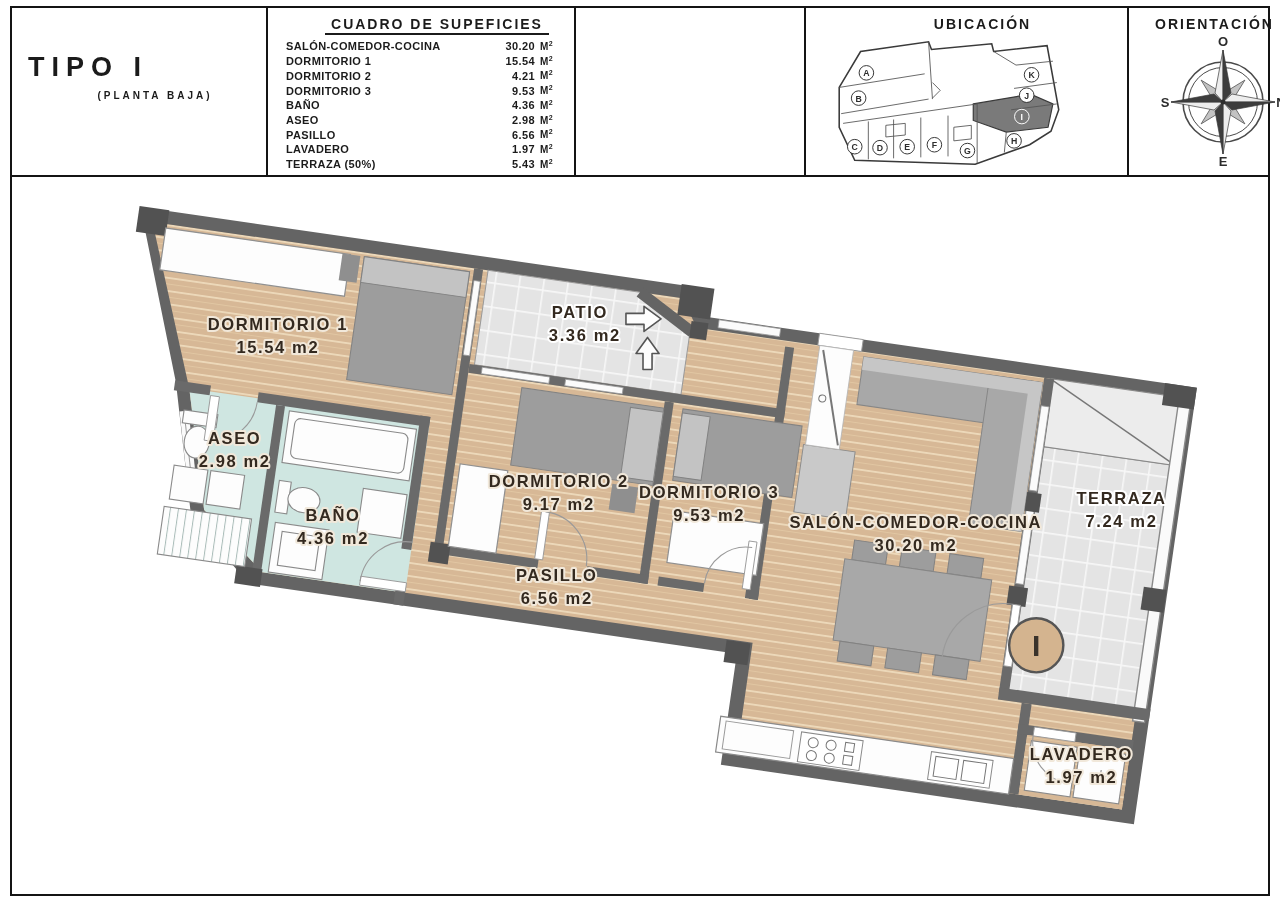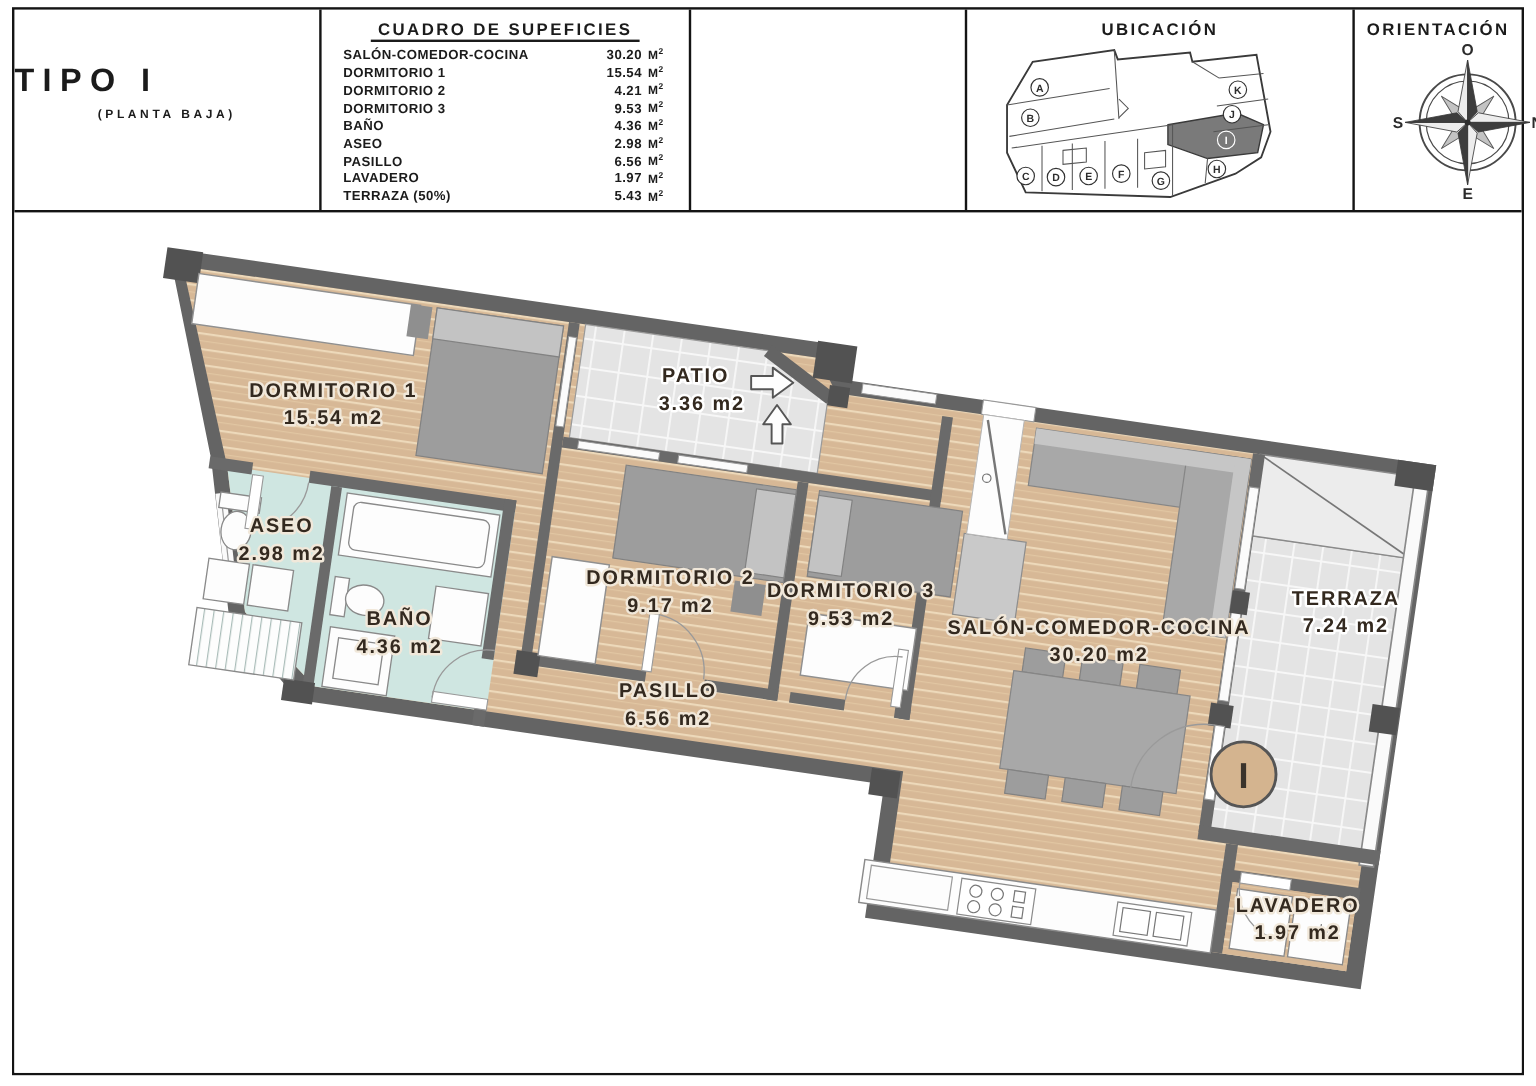--- a/index.html
+++ b/index.html
@@ -1,21 +1,21 @@
 <!DOCTYPE html>
 <html><head>
 <meta charset="utf-8">
 <style>
   html,body{margin:0;padding:0;background:#fff;width:1280px;height:905px;
     font-family:"Liberation Sans",sans-serif;}
   .sheet{position:absolute;left:10px;top:6px;width:1256px;height:886px;
     border:2px solid #141414;background:#fff;}
   
   .hdr{position:absolute;top:0;left:0;right:0;height:167px;display:flex;}
-  .hcell{position:relative;height:100%;box-sizing:border-box;}
+  .hcell{position:relative;height:100%;box-sizing:border-box;padding-left:16px;}
   .hc-tipo{width:256px;border-right:2px solid #141414;}
   .hc-table{width:308px;border-right:2px solid #141414;}
   .hc-empty{width:230px;border-right:2px solid #141414;}
   .hc-ubi{width:323px;border-right:2px solid #141414;}
   .hc-ori{flex:1;}
   .tipo-title{position:absolute;top:44px;width:100%;text-align:left;
     font-size:27px;font-weight:bold;letter-spacing:7px;color:#1b1b1b;}
   .tipo-sub{position:absolute;top:82px;width:100%;text-align:center;
     font-size:10px;font-weight:bold;letter-spacing:3px;color:#1b1b1b;}
   .stitle{position:absolute;top:8px;width:100%;text-align:center;

